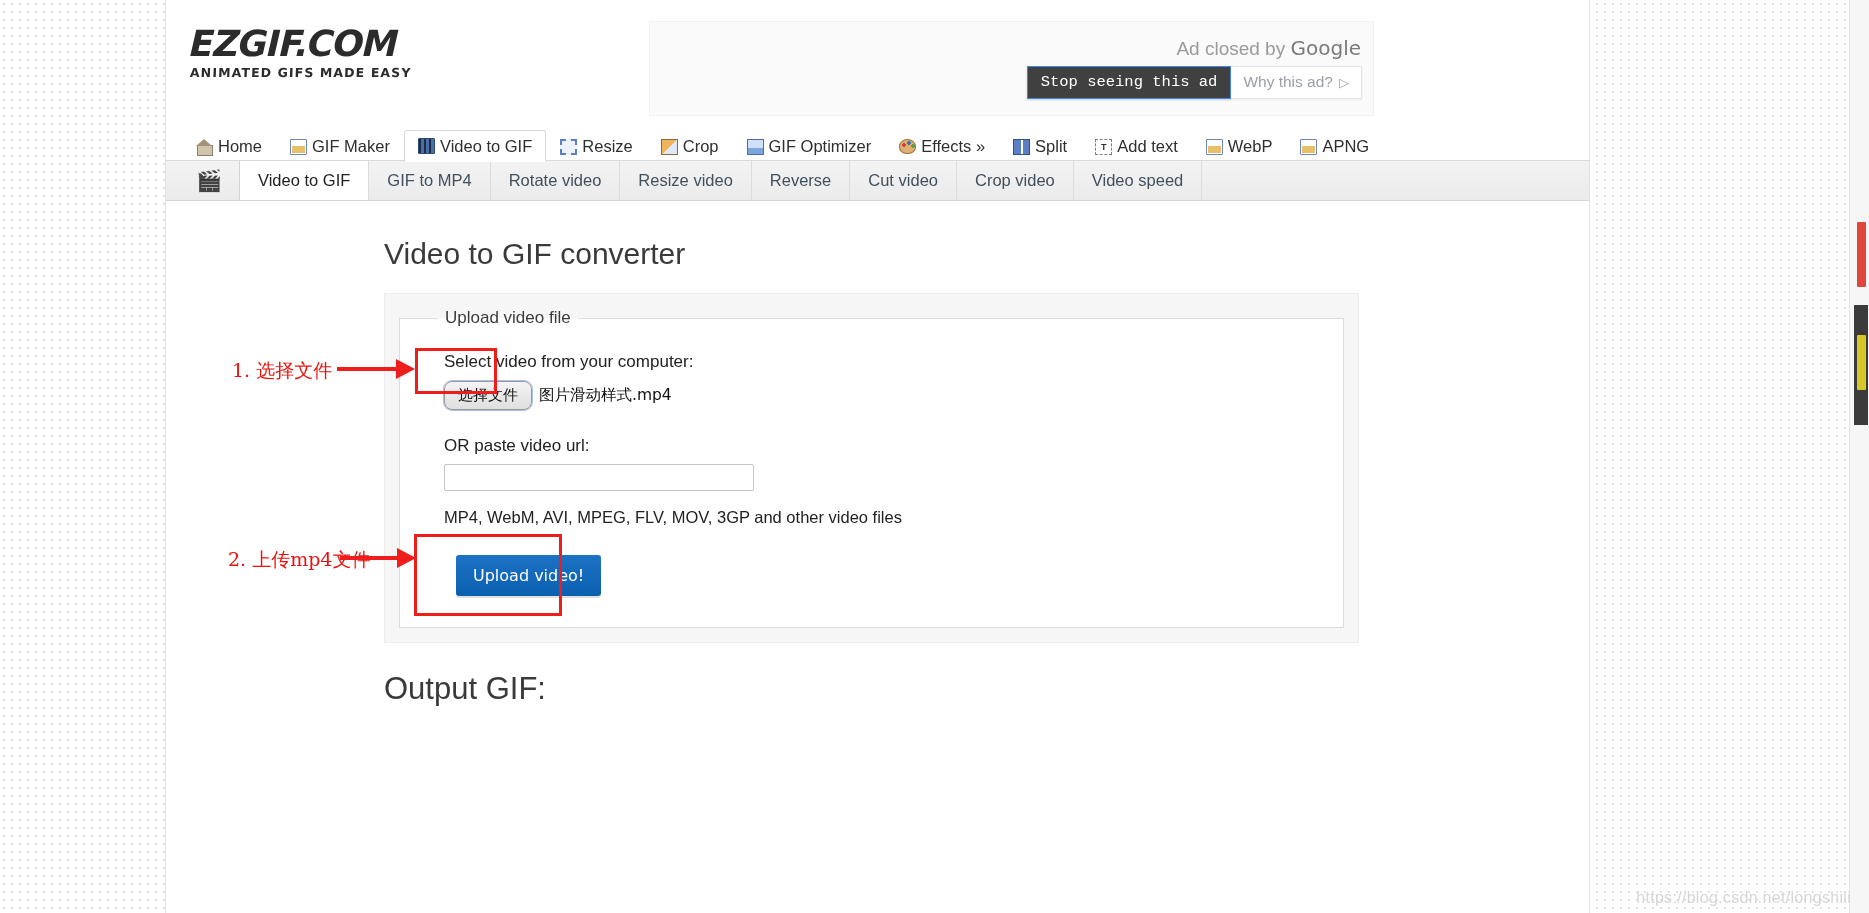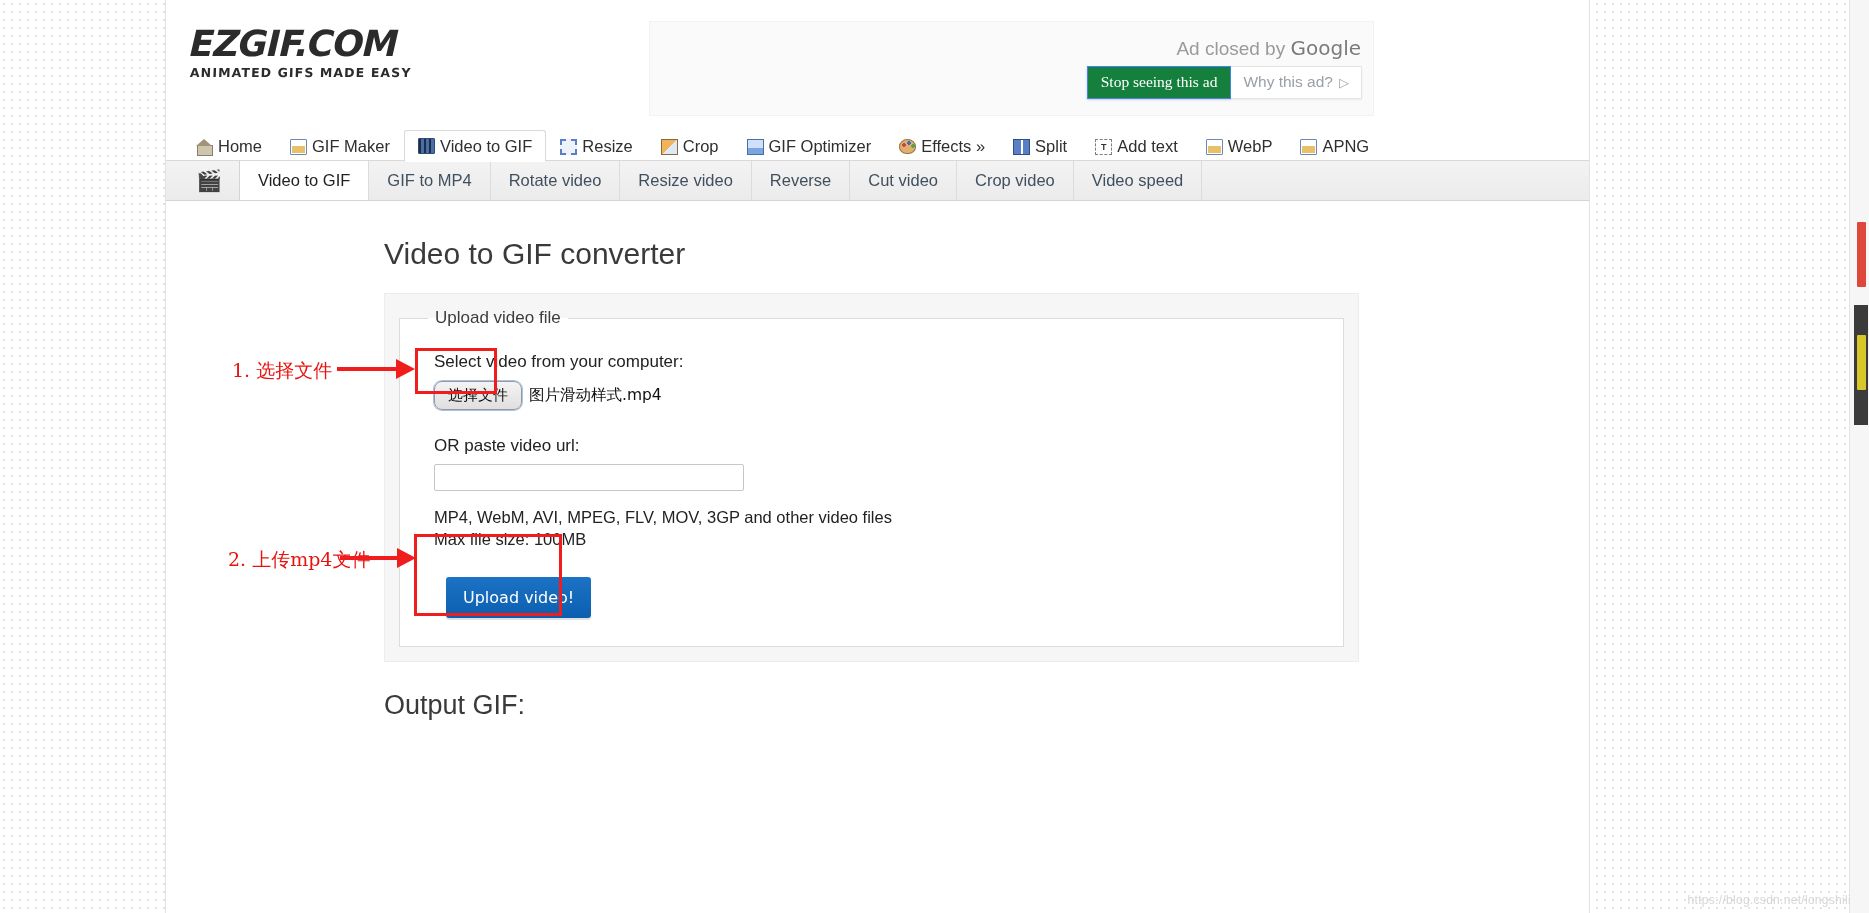--- a/index.html
+++ b/index.html
@@ -94,27 +94,27 @@
     font-size: 20px;
     text-align: center;
   }
   .ad-buttons {
     position: absolute;
     right: 11px; top: 44px;
     display: flex;
     align-items: stretch;
   }
   .btn-stop {
-    background: #15803d;
+    background: #404040;
     color: #fff;
     border: 1px solid #4285f4;
     font-size: 15.5px;
     padding: 6px 13px 7px 13px;
     cursor: pointer;
-    font-family: Liberation Serif, serif;
+    font-family: Liberation Mono, monospace;
     box-shadow: 0 1px 2px rgba(0,0,0,.18);
   }
   .btn-why {
     background: #fff;
     color: #9aa0a6;
     border: 1px solid #e4e4e4;
     border-left: none;
     font-size: 15.5px;
     padding: 6px 12px 7px 12px;
     cursor: pointer;
@@ -274,21 +274,21 @@
     margin: 22px 0 0 218px;
     width: 975px;
     background: #f6f6f6;
     border: 1px solid #ececec;
     padding: 14px;
   }
   fieldset.upload {
     border: 1px solid #dcdcdc;
     background: #fff;
     margin: 0;
-    padding: 12px 26px 28px 16px;
+    padding: 12px 26px 28px 26px;
     min-height: 320px;
   }
   fieldset.upload > legend {
     font-size: 17px;
     color: #3c3c3c;
     padding: 0 7px;
     margin-left: 12px;
   }
   .field-label {
     font-size: 17px;
@@ -354,21 +354,21 @@
 
   .permalink {
     margin: 14px 0 0 218px;
     font-size: 16.5px;
     color: #222;
   }
   .permalink .url-green { color: #1d8a43; }
 
   .output-title {
     margin: 28px 0 0 218px;
-    font-size: 27px;
+    font-size: 31px;
     font-weight: normal;
     color: #3a3a3a;
   }
 
   
   .anno { position: absolute; pointer-events: none; }
   .anno-box {
     border: 3px solid #f01d1d;
     background: transparent;
   }
@@ -421,21 +421,21 @@
   .scroll-track-dark {
     position: absolute;
     right: 1px; top: 305px;
     width: 14px; height: 120px;
     background: #3b3b3b;
   }
 
   .watermark {
     position: absolute;
     right: 18px; bottom: 6px;
-    font-size: 12px;
+    font-size: 16px;
     color: #d6d6d6;
     font-family: "Liberation Sans", sans-serif;
     letter-spacing: .3px;
   }
 </style>
 </head>
 <body>
 
 <div class="page-bg"></div>
 <div class="gutter-dots"></div>
@@ -550,21 +550,20 @@
         <div class="file-row">
           <button class="file-btn">选择文件</button>
           <span class="file-name">图片滑动样式.mp4</span>
         </div>
 
         <div class="url-label">OR paste video url:</div>
         <input class="url-input" type="text" placeholder="" style="">
 
         <div class="formats">
           <div>MP4, WebM, AVI, MPEG, FLV, MOV, 3GP and other video files</div>
-          <div>Max file size: 100MB</div>
         </div>
 
         <button class="upload-btn">Upload video!</button>
       </fieldset>
     </div>
 
 
     <h2 class="output-title">Output GIF:</h2>
   </div>
 

